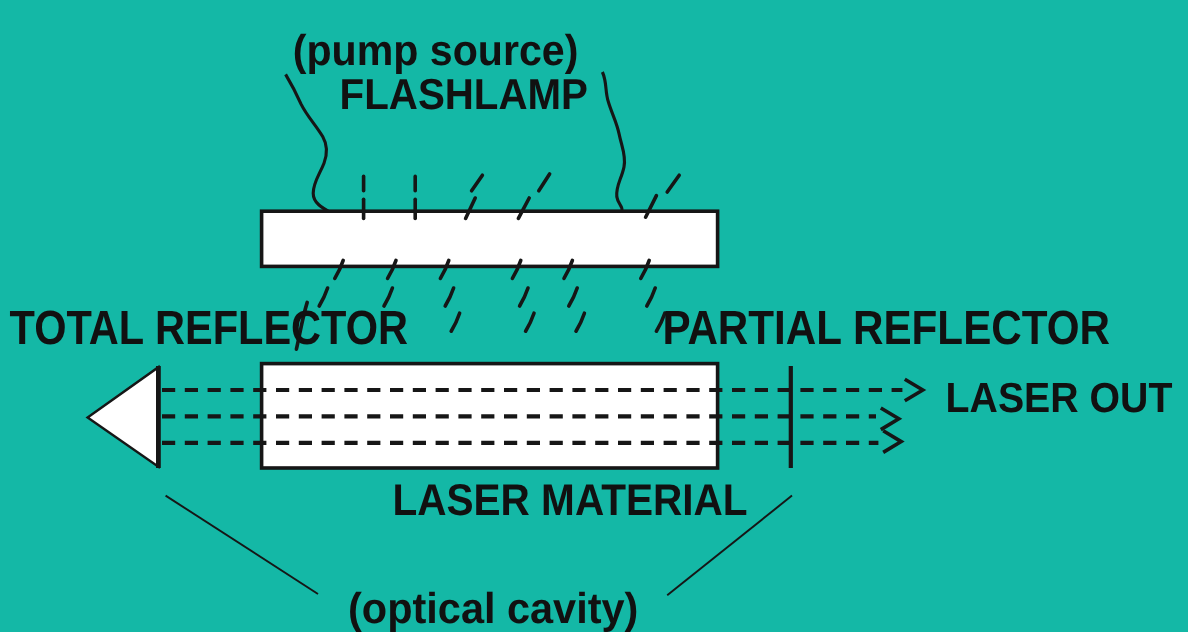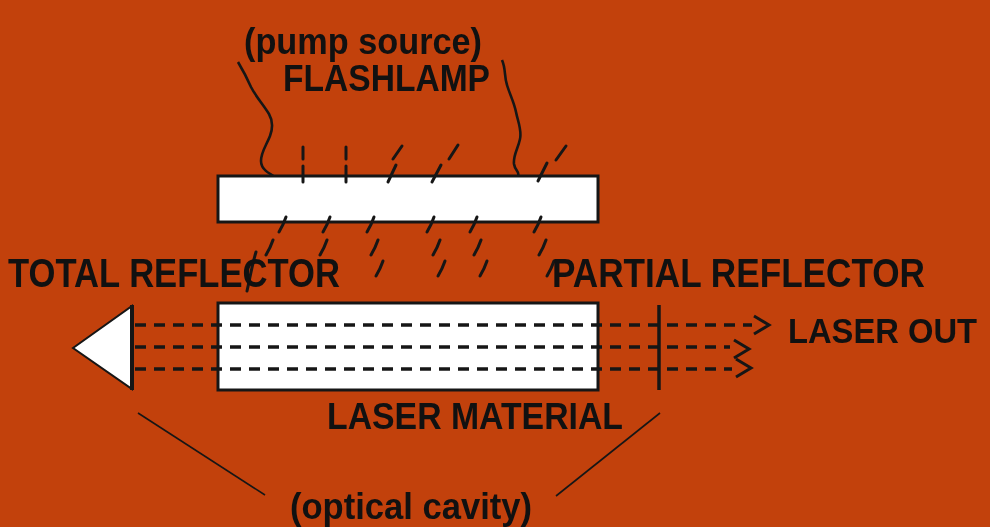--- a/index.html
+++ b/index.html
@@ -1,19 +1,19 @@
 <!DOCTYPE html>
 <html><head>
 <meta charset="utf-8">
 <style>
   html,body { margin:0; padding:0; background:#ffffff; }
   .canvas {
     position:relative;
     width:990px; height:527px;
-    background:#c2410c;
+    background:#14b8a6;
     font-family:"Liberation Sans", sans-serif;
     overflow:hidden;
   }
   svg { display:block; }
   text {
     font-family:"Liberation Sans", sans-serif;
     font-weight:bold;
     fill:#111111;
   }
   .ink   { stroke:#161616; fill:none; }

